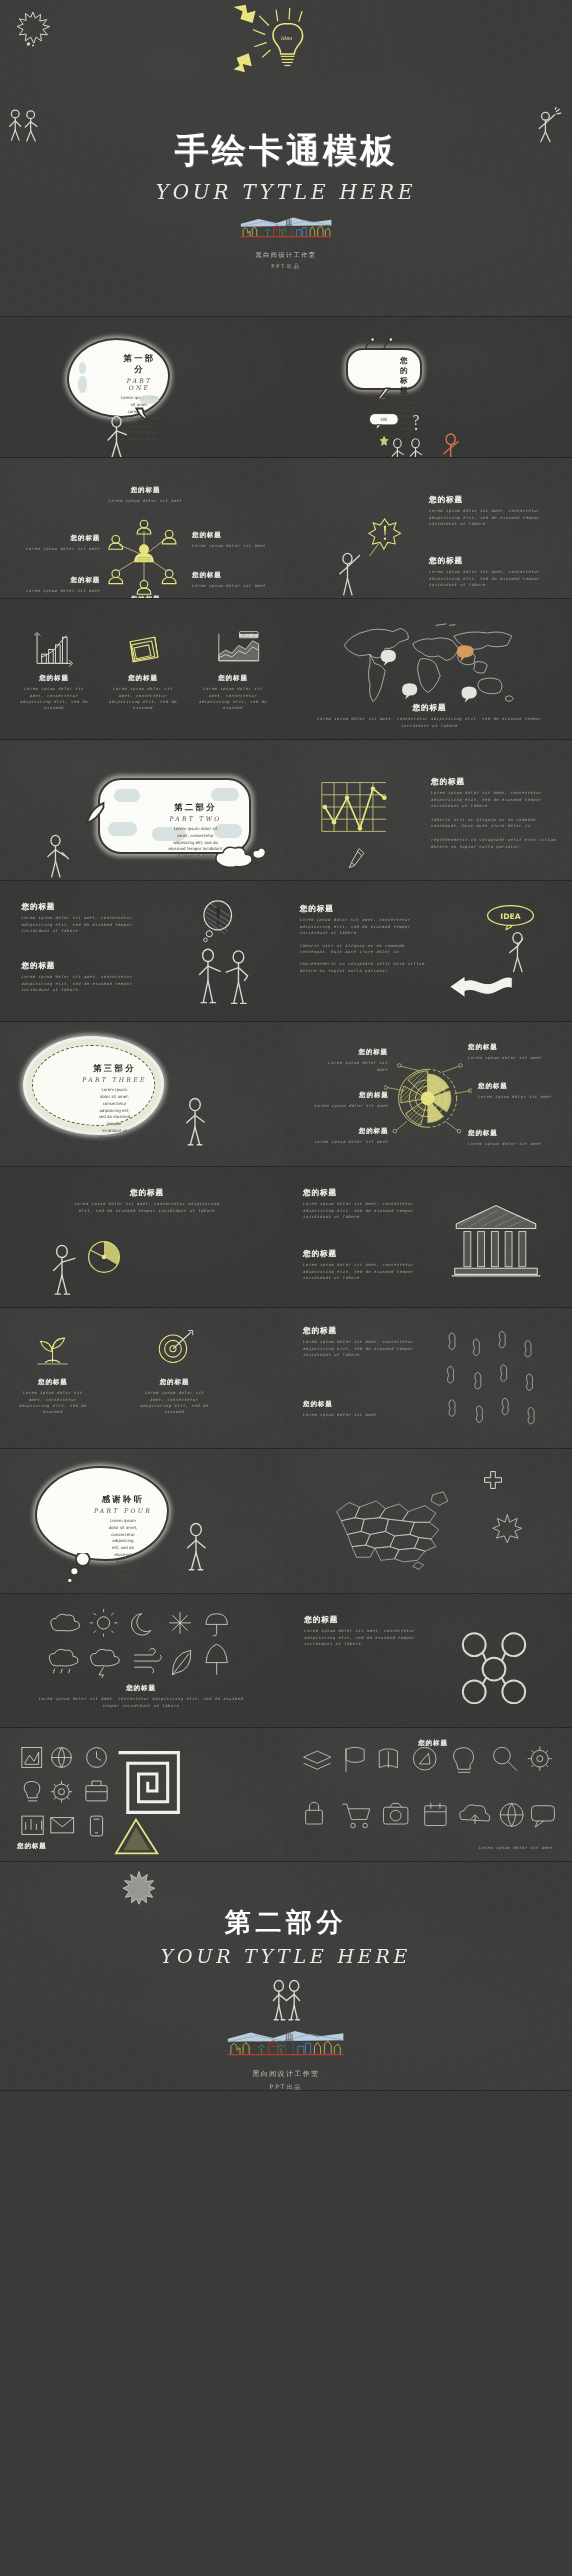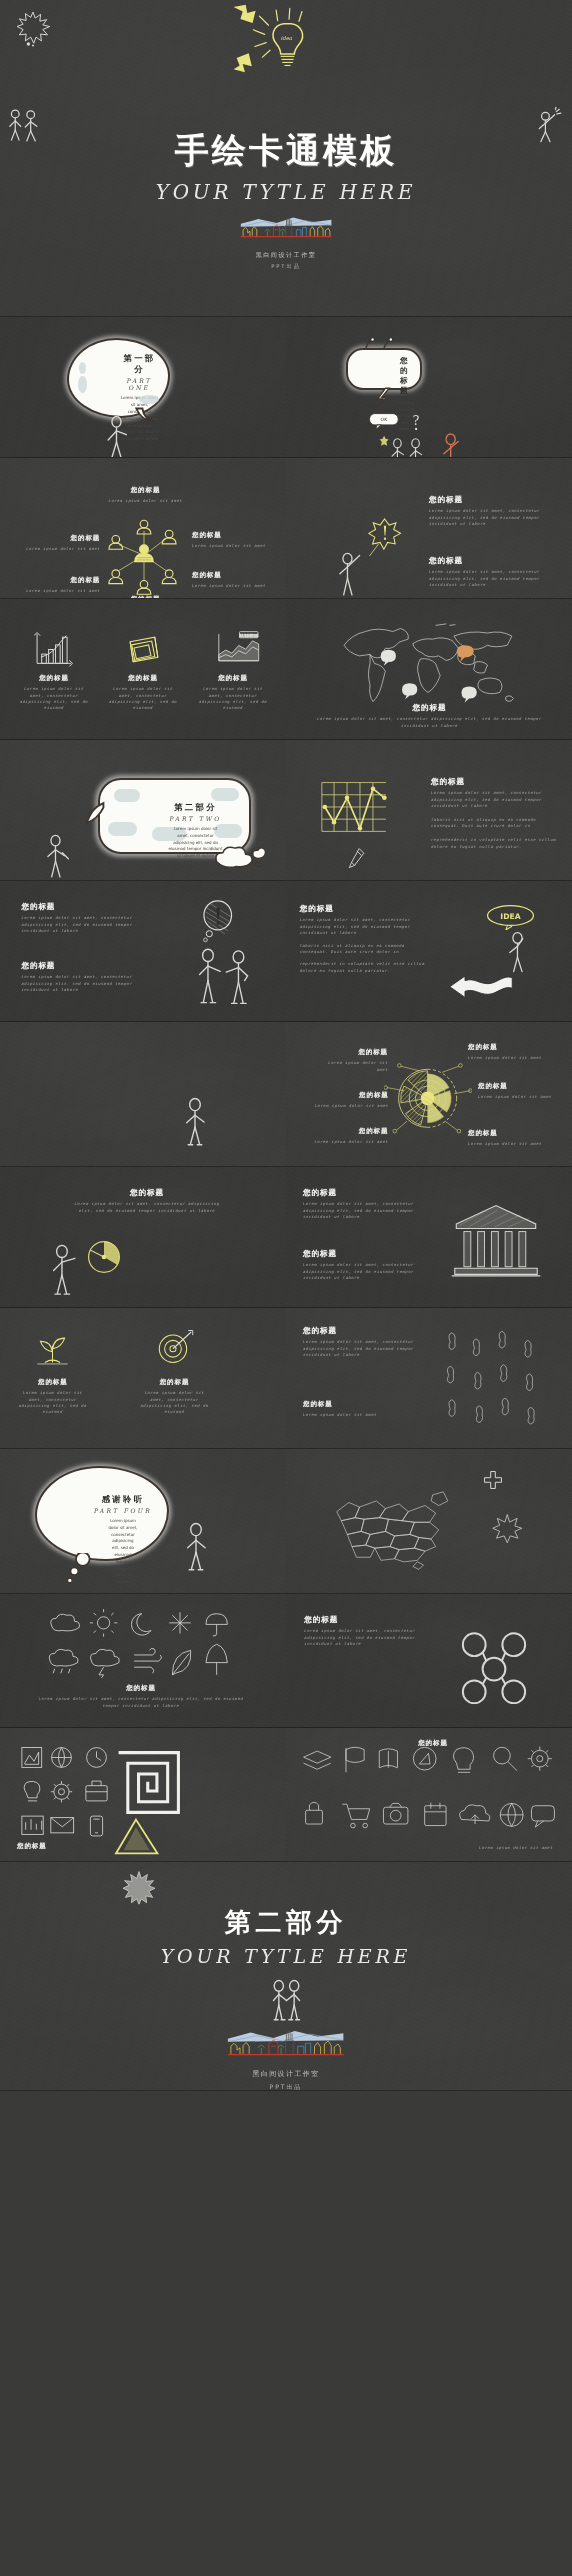--- a/index.html
+++ b/index.html
@@ -625,20 +625,28 @@
       </g>
     </svg>
     <svg class="ico" style="left:162px;top:92px;" width="66" height="32" viewBox="0 0 86 42">
       <path d="M84 6 C72 2 64 14 52 14 C40 14 34 6 22 10 L22 4 L2 18 L22 32 L22 24 C34 20 40 28 52 28 C64 28 72 16 84 20 Z" fill="#f2f2ee" stroke="#2f2f2d" stroke-width="1.2"></path>
     </svg>
   </div>
 </div>
 
 <div class="row">
   <div class="slide half" style="height:145px;">
+    <div class="bubble-oval" style="left:23px;top:13.7px;width:141px;height:99px;border:3.1px solid #f0f0ea;background:#e9e9d8;border-radius:48% 52% 46% 54% / 50% 48% 52% 50%;">
+      <div style="position:absolute;inset:6.1px;background:#fbfbf5;border:1.2px dashed #5a5242;border-radius:48% 52% 46% 54% / 50% 48% 52% 50%;"></div>
+      <div class="bubble-inner" style="position:relative;padding-top:24.4px;">
+        <div class="part-cn">第三部分</div>
+        <div class="part-en">PART THREE</div>
+        <div class="part-body" style="padding:0 21.4px;">Lorem ipsum dolor sit amet, consectetur adipisicing elit, sed do eiusmod tempor incididunt ut labore et dolore</div>
+      </div>
+    </div>
     <svg class="sf" style="left:182px;top:75px;" width="27.5" height="50" viewBox="0 0 36 66">
       <g class="chalk-line" stroke-width="1.8" stroke-linecap="round">
         <ellipse cx="17" cy="10" rx="7" ry="8"></ellipse>
           <path d="M17 18 L17 40"></path>
           <path d="M17 24 L6 34"></path>
           <path d="M17 24 L29 33"></path>
           <path d="M17 40 L11 62"></path>
           <path d="M17 40 L23 62"></path>
         <path d="M8 63 L14 63"></path>
           <path d="M20 63 L26 63"></path>

